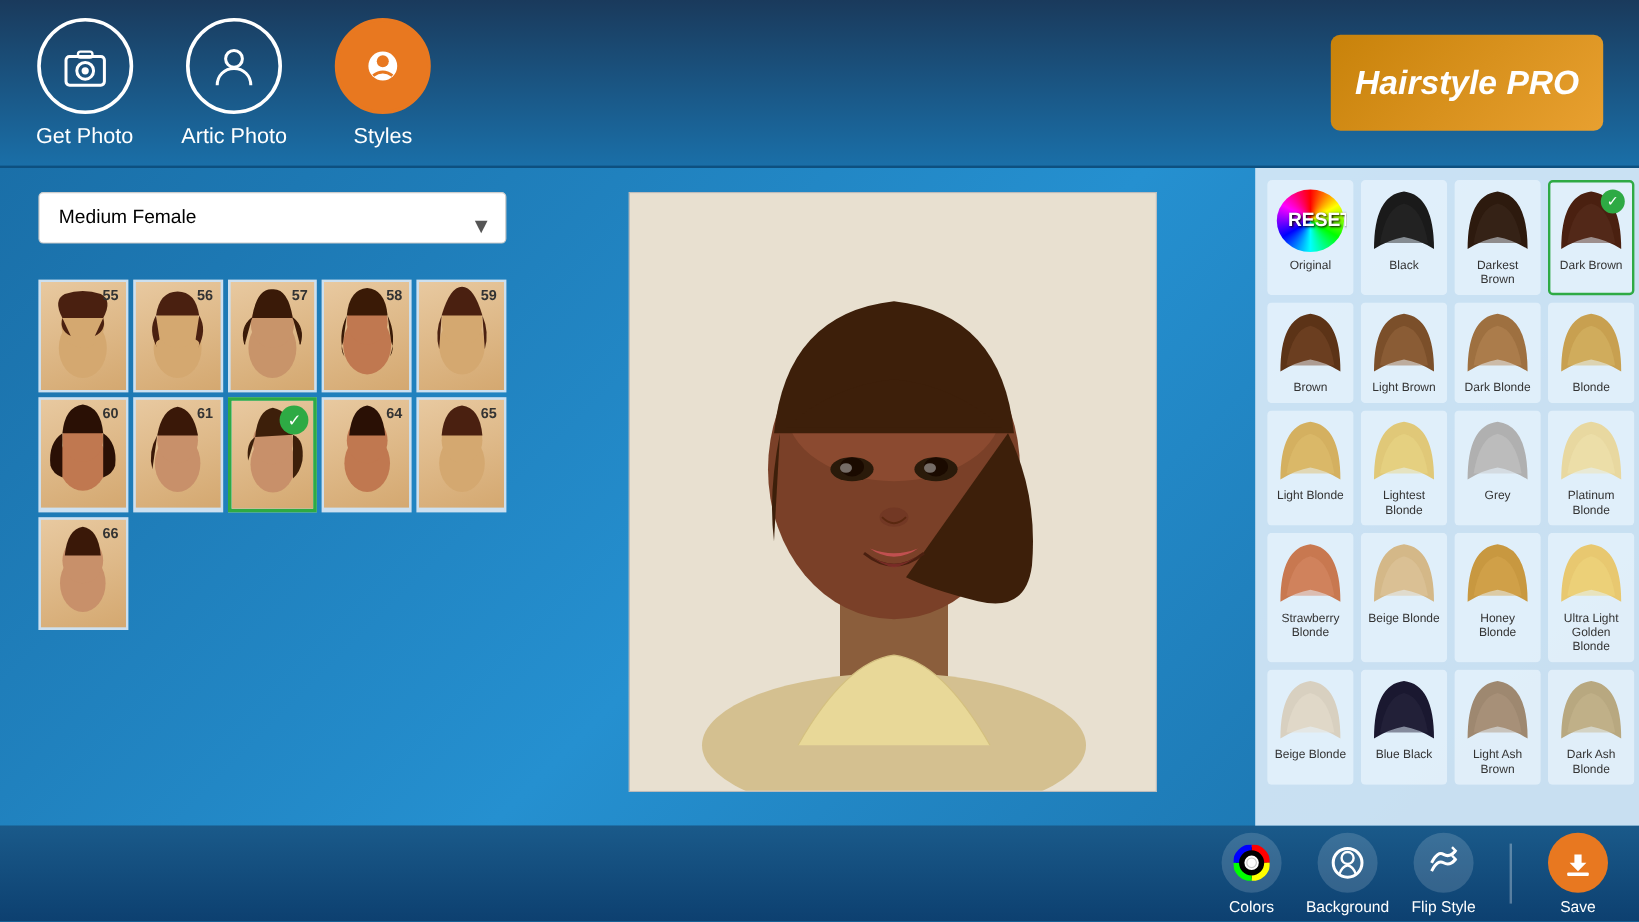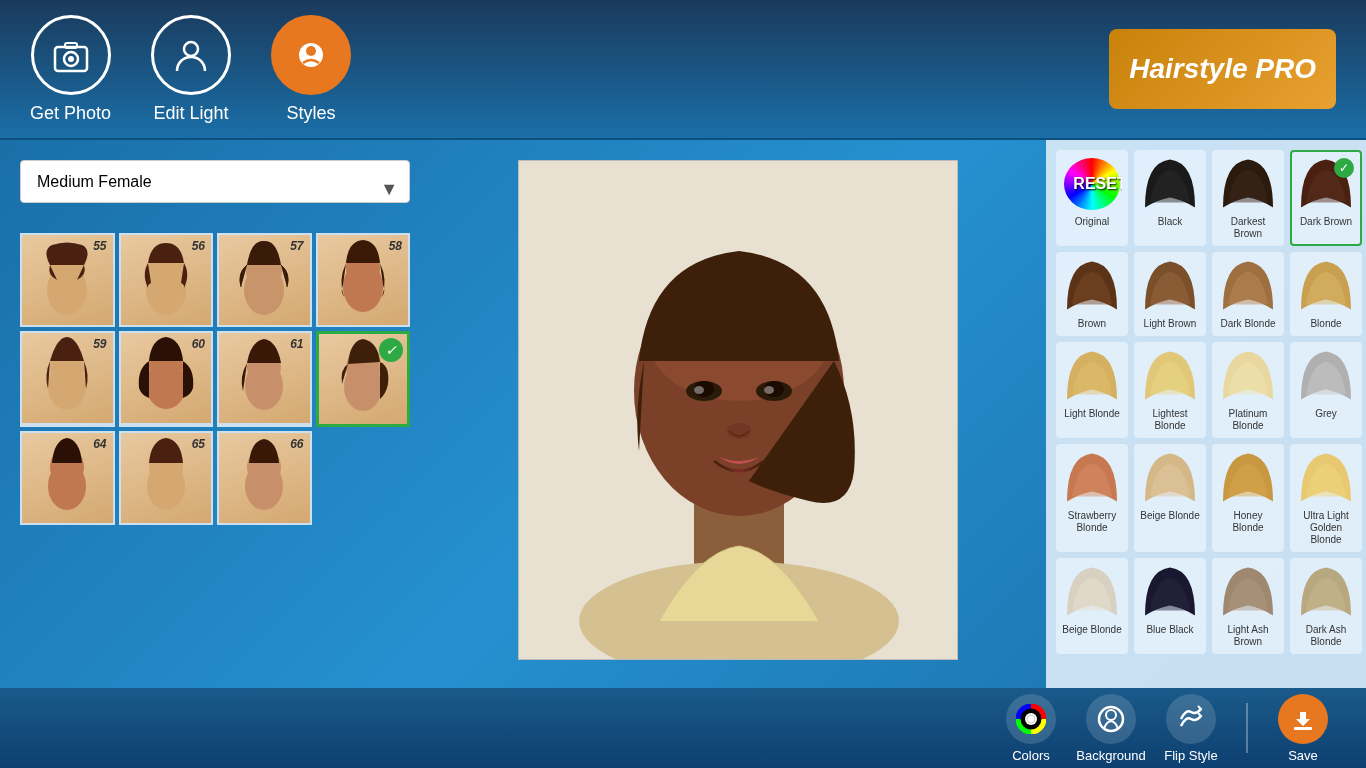--- a/index.html
+++ b/index.html
@@ -73,20 +73,21 @@
       width: 100%;
       height: calc(768px - 140px - 80px);
       background: linear-gradient(135deg, #1a6fa8 0%, #2590d0 50%, #1a6fa8 100%);
     }
 
     
     #left-panel {
       width: 430px;
       padding: 20px;
       overflow-y: auto;
+      margin-left: 12px;
     }
     #style-dropdown {
       width: 100%;
       padding: 12px 16px;
       font-size: 16px;
       background: white;
       border: 1px solid #ccc;
       border-radius: 4px;
       appearance: none;
       cursor: pointer;
@@ -101,23 +102,22 @@
       right: 12px;
       top: 50%;
       transform: translateY(-50%);
       font-size: 18px;
       color: #555;
       pointer-events: none;
     }
 
     #style-grid {
       display: grid;
-      grid-template-columns: repeat(4, 1fr);
+      grid-template-columns: repeat(5, 1fr);
       gap: 4px;
-      font-style: italic;
     }
 
     .style-item {
       position: relative;
       background: #cce0f0;
       border: 2px solid transparent;
       cursor: pointer;
       overflow: hidden;
     }
     .style-item.selected {
@@ -228,21 +228,21 @@
     }
 
     
     #bottom-bar {
       width: 100%;
       height: 80px;
       background: linear-gradient(180deg, #1a5a8a 0%, #0d4070 100%);
       display: flex;
       align-items: center;
       justify-content: flex-end;
-      padding: 0 28px;
+      padding: 0 16px;
       gap: 10px;
     }
 
     .toolbar-item {
       display: flex;
       flex-direction: column;
       align-items: center;
       justify-content: center;
       cursor: pointer;
       color: white;
@@ -310,21 +310,21 @@
     <span class="label">Get Photo</span>
   </div>
 
   <div class="nav-item">
     <div class="icon-circle">
       <svg width="40" height="40" viewBox="0 0 40 40" fill="none">
         <circle cx="20" cy="14" r="7" stroke="white" stroke-width="2.5" fill="none"></circle>
         <path d="M6 36c0-8 6-14 14-14s14 6 14 14" stroke="white" stroke-width="2.5" fill="none"></path>
       </svg>
     </div>
-    <span class="label">Edit Light</span>
+    <span class="label">Artic Photo</span>
   </div>
 
   <div class="nav-item active">
     <div class="icon-circle">
       <svg width="40" height="40" viewBox="0 0 40 40" fill="none">
         <circle cx="20" cy="20" r="12" fill="white"></circle>
         <circle cx="20" cy="16" r="5" fill="#e87820"></circle>
         <path d="M12 28 Q20 22 28 28" stroke="#e87820" stroke-width="2.5" fill="none"></path>
       </svg>
     </div>
@@ -635,35 +635,35 @@
             <path d="M5 50 Q5 5 30 2 Q55 5 55 50 Q42 42 30 40 Q18 42 5 50Z" fill="#e0c878"></path>
             <path d="M10 45 Q15 15 30 12 Q45 15 50 45" fill="#ead888" opacity="0.5"></path>
           </svg>
         </div>
         <span class="color-name">Lightest Blonde</span>
       </div>
 
       <div class="color-item">
         <div class="color-swatch">
           <svg width="60" height="52" viewBox="0 0 60 52">
+            <path d="M5 50 Q5 5 30 2 Q55 5 55 50 Q42 42 30 40 Q18 42 5 50Z" fill="#b0b0b0"></path>
+            <path d="M10 45 Q15 15 30 12 Q45 15 50 45" fill="#c8c8c8" opacity="0.5"></path>
+          </svg>
+        </div>
+        <span class="color-name">Grey</span>
+      </div>
+
+      <div class="color-item">
+        <div class="color-swatch">
+          <svg width="60" height="52" viewBox="0 0 60 52">
             <path d="M5 50 Q5 5 30 2 Q55 5 55 50 Q42 42 30 40 Q18 42 5 50Z" fill="#e8d8a0"></path>
             <path d="M10 45 Q15 15 30 12 Q45 15 50 45" fill="#f0e4b0" opacity="0.5"></path>
           </svg>
         </div>
         <span class="color-name">Platinum Blonde</span>
-      </div>
-
-      <div class="color-item">
-        <div class="color-swatch">
-          <svg width="60" height="52" viewBox="0 0 60 52">
-            <path d="M5 50 Q5 5 30 2 Q55 5 55 50 Q42 42 30 40 Q18 42 5 50Z" fill="#b0b0b0"></path>
-            <path d="M10 45 Q15 15 30 12 Q45 15 50 45" fill="#c8c8c8" opacity="0.5"></path>
-          </svg>
-        </div>
-        <span class="color-name">Grey</span>
       </div>
 
       <div class="color-item">
         <div class="color-swatch">
           <svg width="60" height="52" viewBox="0 0 60 52">
             <path d="M5 50 Q5 5 30 2 Q55 5 55 50 Q42 42 30 40 Q18 42 5 50Z" fill="#c87850"></path>
             <path d="M10 45 Q15 15 30 12 Q45 15 50 45" fill="#d88c68" opacity="0.5"></path>
           </svg>
         </div>
         <span class="color-name">Strawberry Blonde</span>

